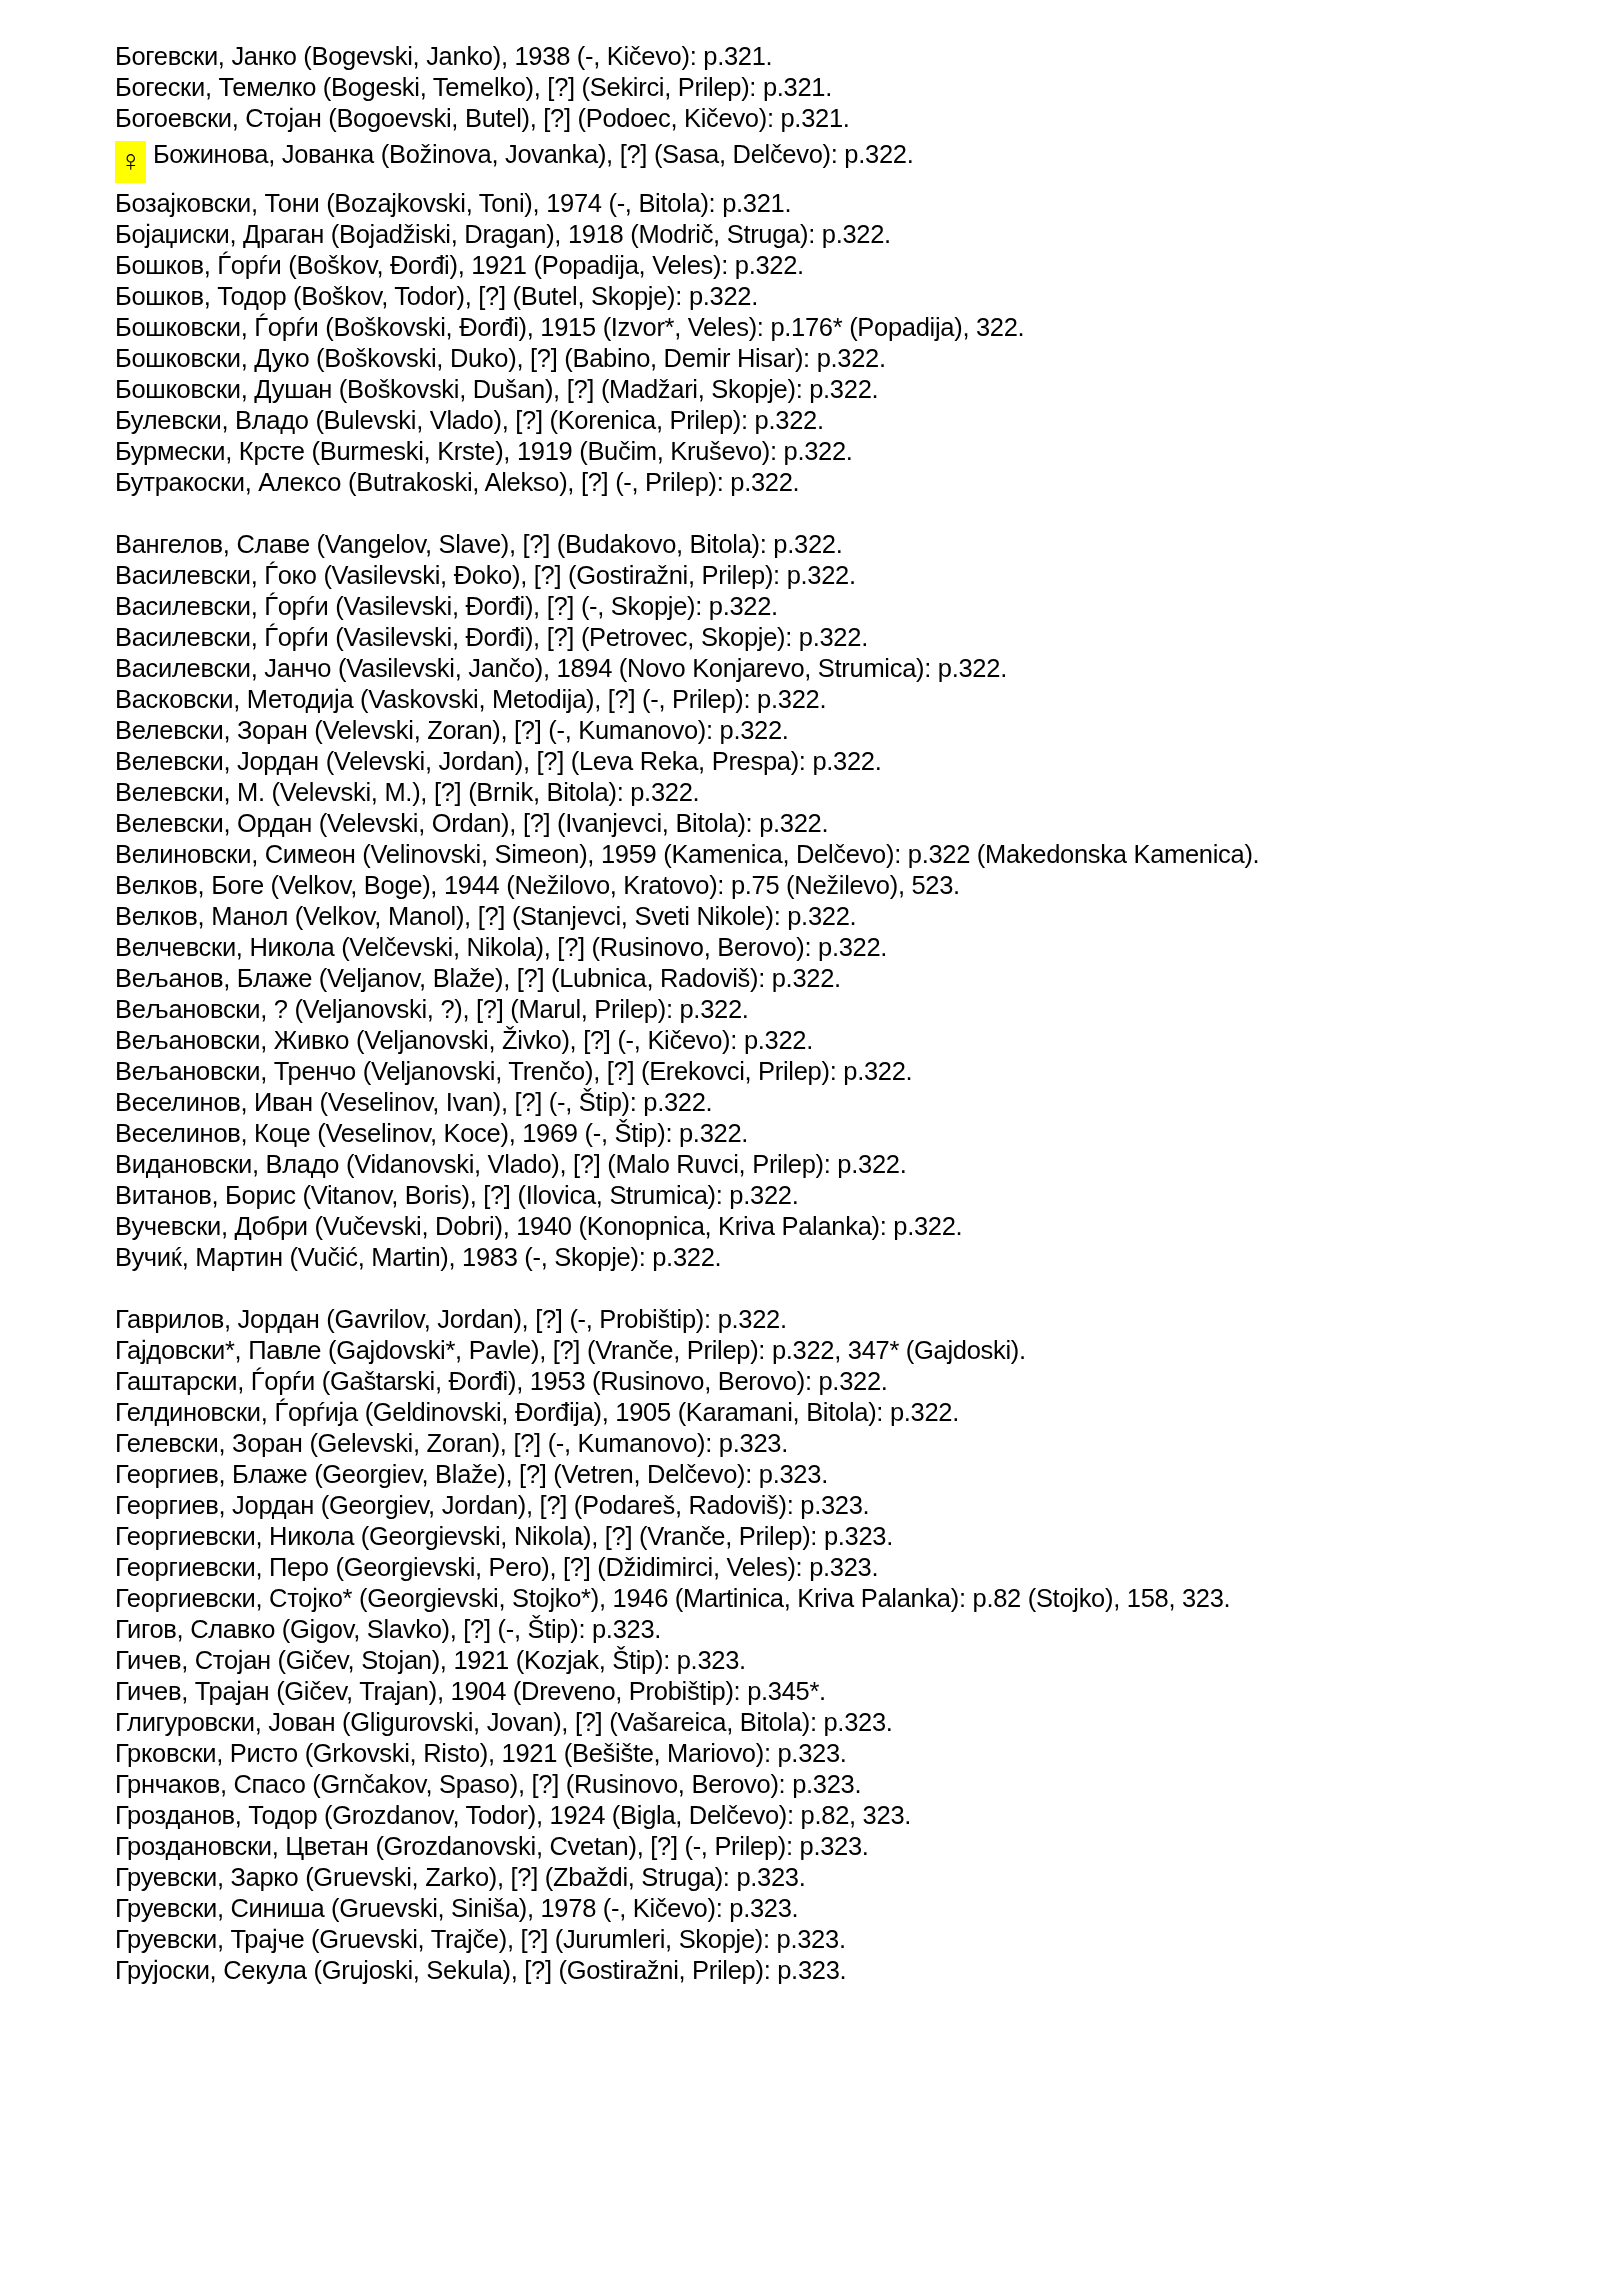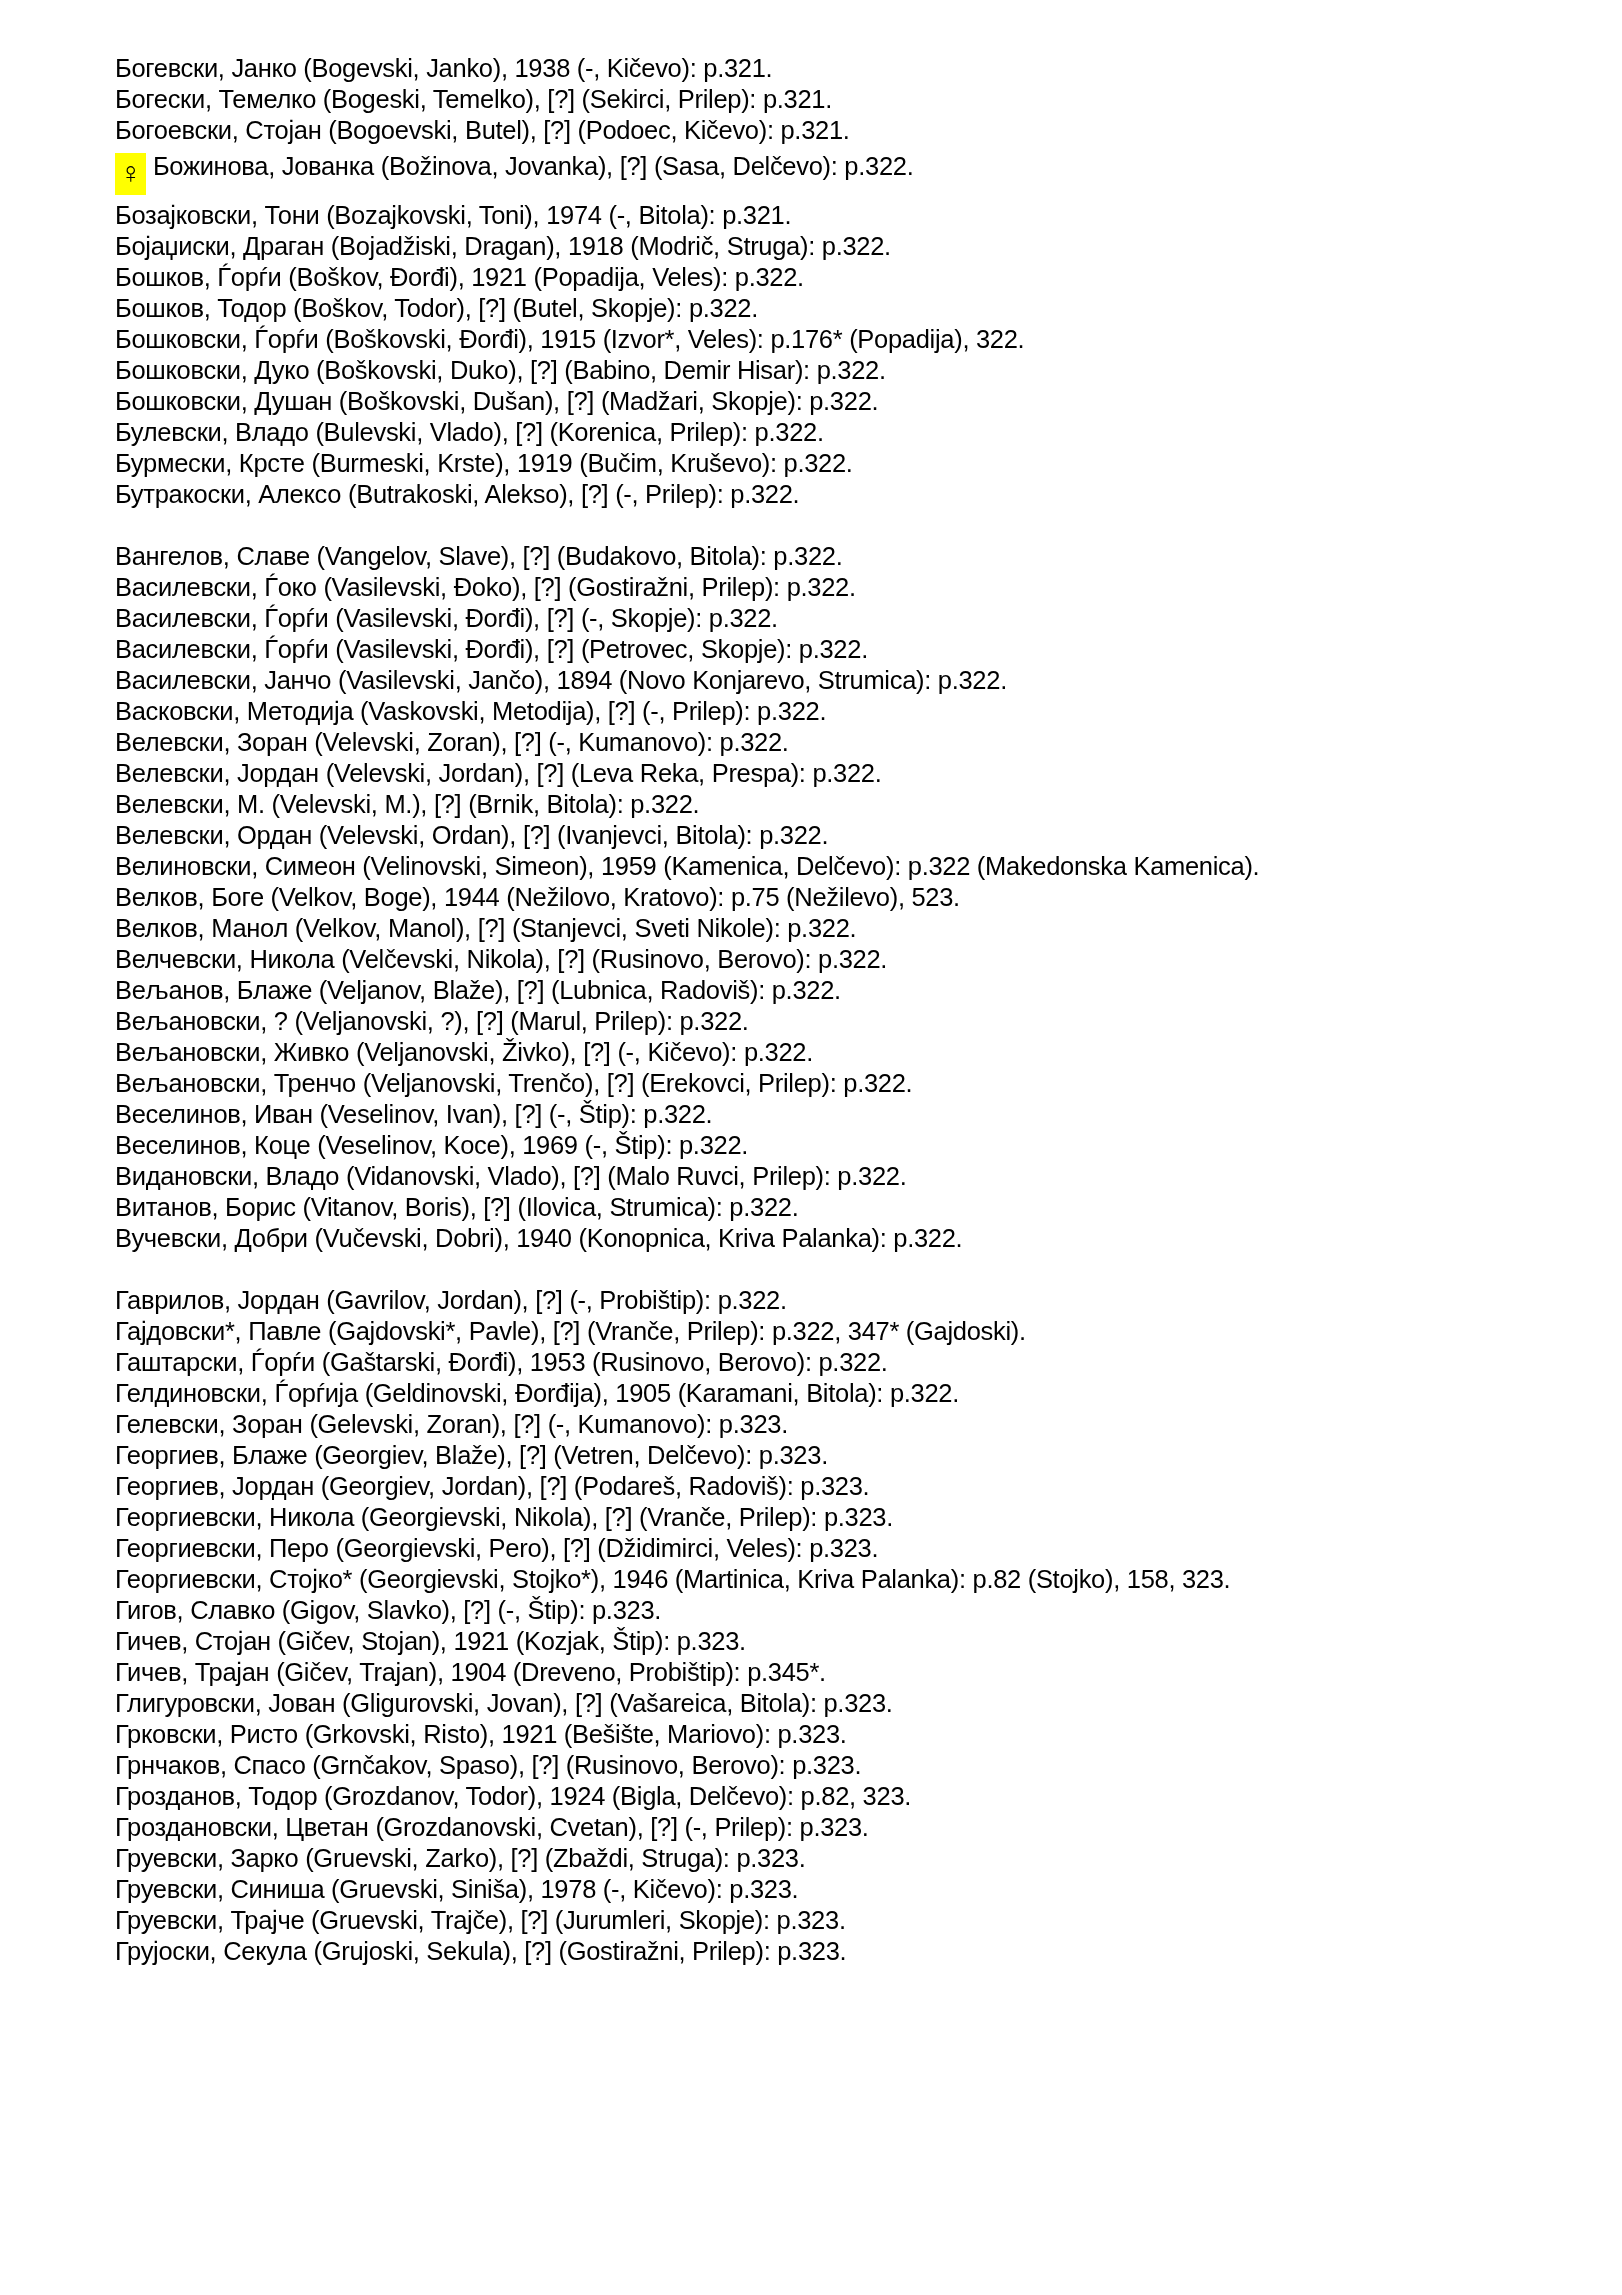--- a/index.html
+++ b/index.html
@@ -13,21 +13,21 @@
     font-family: "Liberation Sans", "DejaVu Sans", sans-serif;
     overflow: hidden;
   }
   .page {
     box-sizing: border-box;
     width: 1623px;
     height: 2295px;
     padding: 41px 79px 0 115px;
   }
   .group {
-    margin: 12px 0 31px 0;
+    margin: 0 0 31px 0;
   }
   .entry {
     font-size: 25.5px;
     line-height: 31px;
     letter-spacing: -0.3px;
     color: #000000;
     white-space: nowrap;
   }
   .entry.highlighted {
     padding: 5.2px 0 4.6px 0;
@@ -81,20 +81,21 @@
         <div class="entry"><span>Велчевски, Никола (Velčevski, Nikola), [?] (Rusinovo, Berovo): p.322.</span></div>
         <div class="entry"><span>Вељанов, Блаже (Veljanov, Blaže), [?] (Lubnica, Radoviš): p.322.</span></div>
         <div class="entry"><span>Вељановски, ? (Veljanovski, ?), [?] (Marul, Prilep): p.322.</span></div>
         <div class="entry"><span>Вељановски, Живко (Veljanovski, Živko), [?] (-, Kičevo): p.322.</span></div>
         <div class="entry"><span>Вељановски, Тренчо (Veljanovski, Trenčo), [?] (Erekovci, Prilep): p.322.</span></div>
         <div class="entry"><span>Веселинов, Иван (Veselinov, Ivan), [?] (-, Štip): p.322.</span></div>
         <div class="entry"><span>Веселинов, Коце (Veselinov, Koce), 1969 (-, Štip): p.322.</span></div>
         <div class="entry"><span>Видановски, Владо (Vidanovski, Vlado), [?] (Malo Ruvci, Prilep): p.322.</span></div>
         <div class="entry"><span>Витанов, Борис (Vitanov, Boris), [?] (Ilovica, Strumica): p.322.</span></div>
         <div class="entry"><span>Вучевски, Добри (Vučevski, Dobri), 1940 (Konopnica, Kriva Palanka): p.322.</span></div>
+        <div class="entry"><span>Вучиќ, Мартин (Vučić, Martin), 1983 (-, Skopje): p.322.</span></div>
       </section>
       <section class="group">
         <div class="entry"><span>Гаврилов, Јордан (Gavrilov, Jordan), [?] (-, Probištip): p.322.</span></div>
         <div class="entry"><span>Гајдовски*, Павле (Gajdovski*, Pavle), [?] (Vranče, Prilep): p.322, 347* (Gajdoski).</span></div>
         <div class="entry"><span>Гаштарски, Ѓорѓи (Gaštarski, Đorđi), 1953 (Rusinovo, Berovo): p.322.</span></div>
         <div class="entry"><span>Гелдиновски, Ѓорѓија (Geldinovski, Đorđija), 1905 (Karamani, Bitola): p.322.</span></div>
         <div class="entry"><span>Гелевски, Зоран (Gelevski, Zoran), [?] (-, Kumanovo): p.323.</span></div>
         <div class="entry"><span>Георгиев, Блаже (Georgiev, Blaže), [?] (Vetren, Delčevo): p.323.</span></div>
         <div class="entry"><span>Георгиев, Јордан (Georgiev, Jordan), [?] (Podareš, Radoviš): p.323.</span></div>
         <div class="entry"><span>Георгиевски, Никола (Georgievski, Nikola), [?] (Vranče, Prilep): p.323.</span></div>

